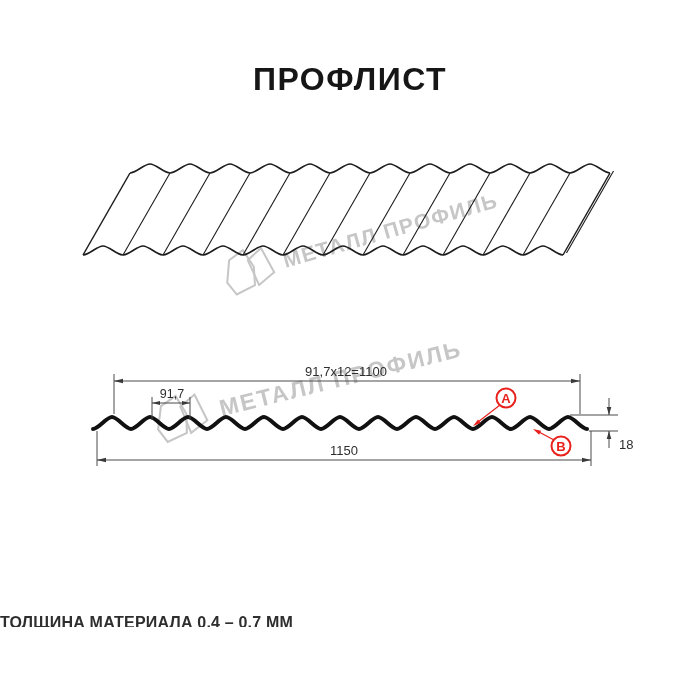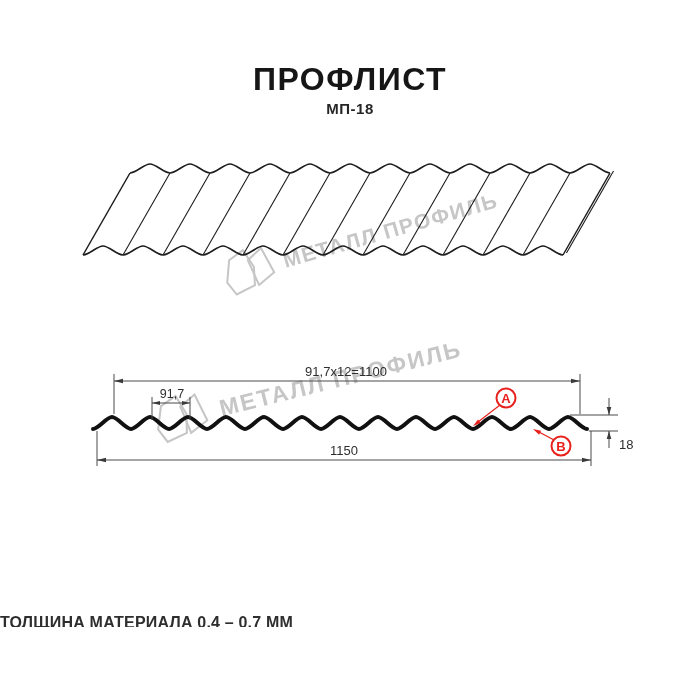--- a/index.html
+++ b/index.html
@@ -32,21 +32,20 @@
   .dim-text{font-family:"Liberation Sans",sans-serif;font-size:13px;fill:#2e2e2e;}
   .dim-text-sm{font-family:"Liberation Sans",sans-serif;font-size:12.5px;fill:#2e2e2e;}
   .marker-letter{font-family:"Liberation Sans",sans-serif;font-size:13px;font-weight:700;fill:#e8211d;}
 </style>
 </head>
 <body>
 
 <div class="canvas">
 
   <div class="title">ПРОФЛИСТ</div>
-  <div class="subtitle">МП-18</div>
 
   <div class="watermark wm-upper">
     <svg class="wm-logo" width="54" height="50" viewBox="0 0 54 50">
       <path d="M4 30 L12 9 L28 3 L34 22 L30 40 L10 44 Z" fill="none" stroke="#c6c6c6" stroke-width="2"></path>
       <path d="M30 14 L46 6 L52 33 L34 41 Z" fill="none" stroke="#c6c6c6" stroke-width="2"></path>
     </svg>
     <span>МЕТАЛЛ ПРОФИЛЬ</span>
   </div>
 
   <div class="watermark wm-lower">

